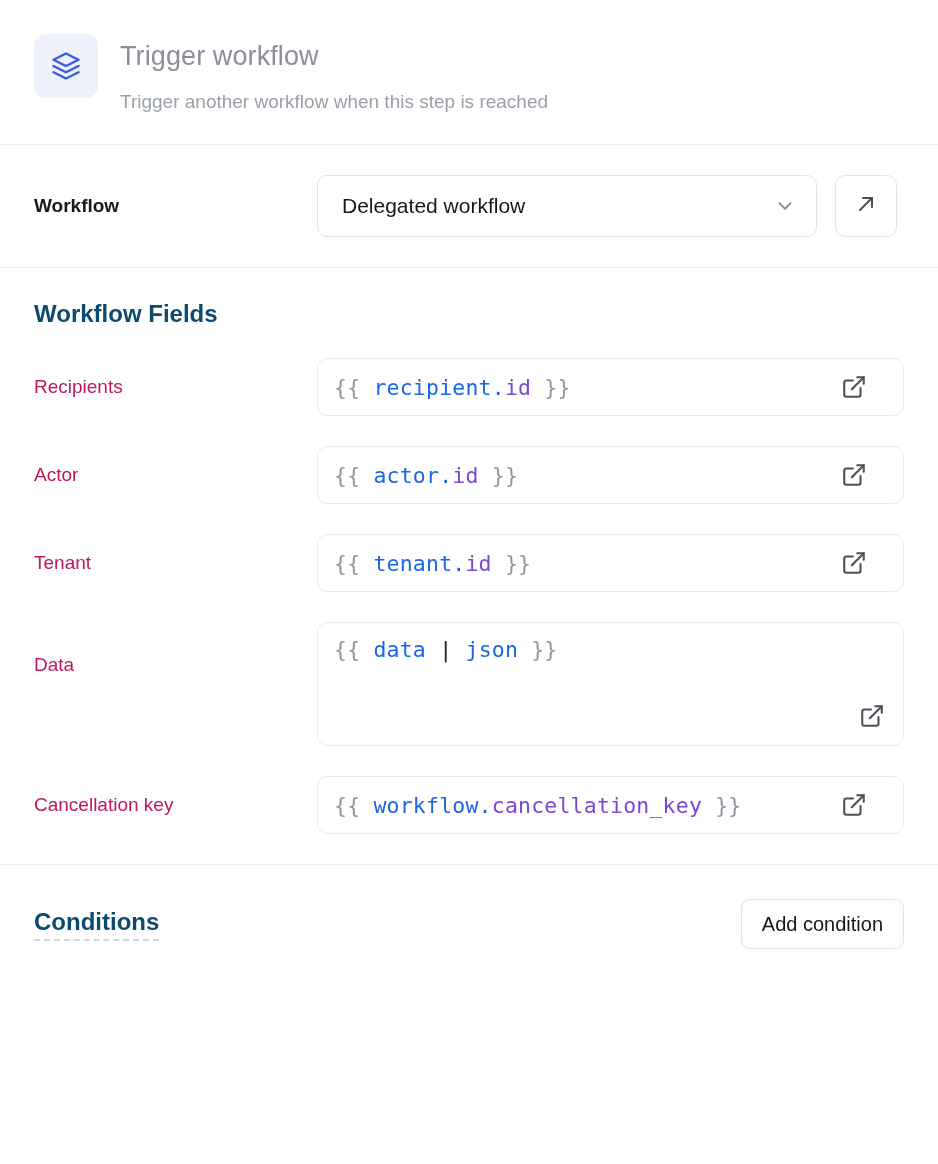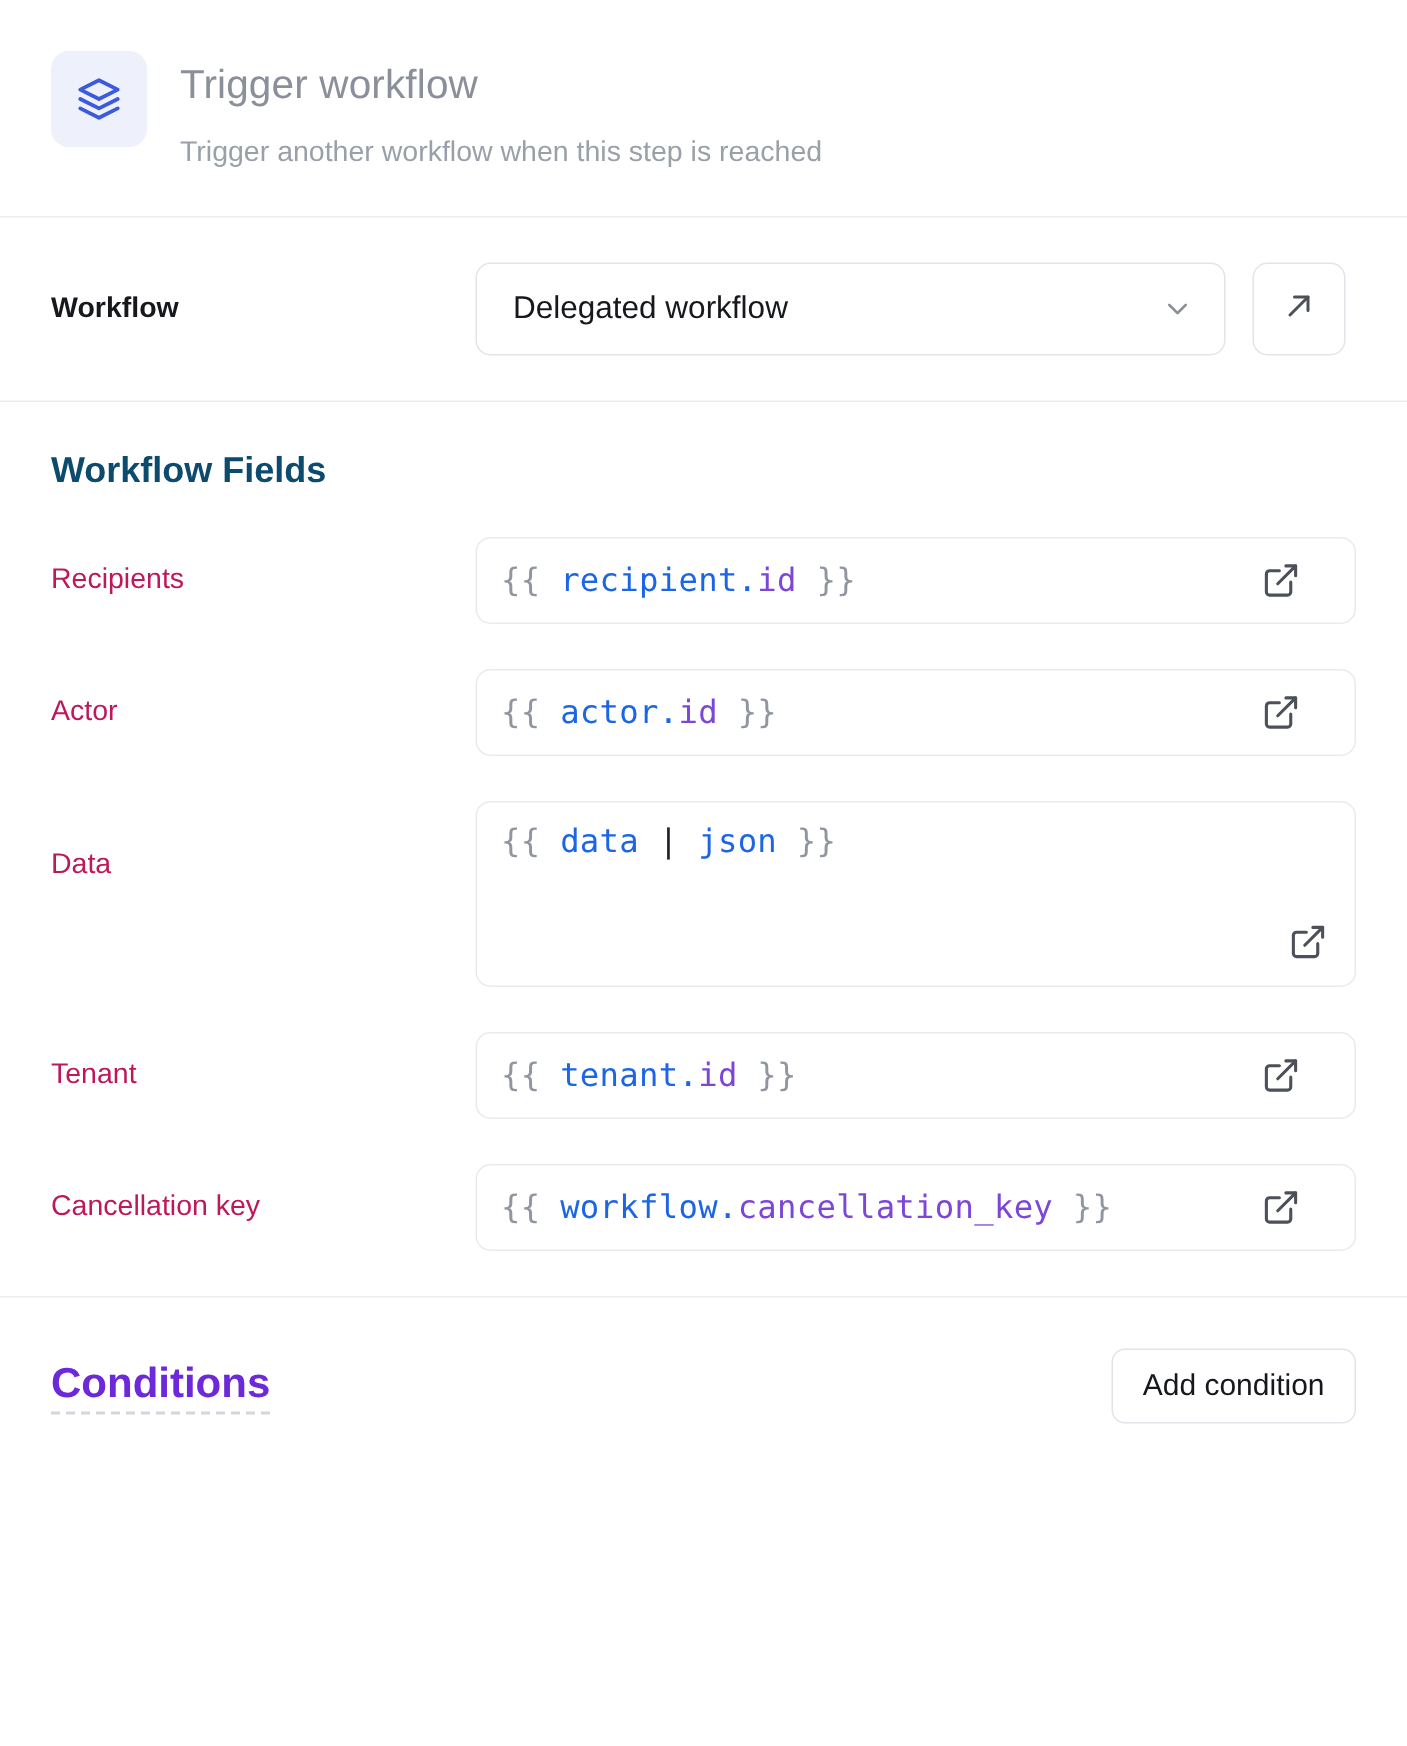--- a/index.html
+++ b/index.html
@@ -186,23 +186,23 @@
   }
 
   
   .conditions-section {
     padding: 34px;
     display: flex;
     align-items: center;
     justify-content: space-between;
   }
   .conditions-title {
-    font-size: 28px;
+    font-size: 24px;
     font-weight: 700;
-    color: #6d28d9;
+    color: #0c4a6e;
     border-bottom: 2px dashed #d3d6dc;
     padding-bottom: 3px;
     cursor: help;
     display: inline-block;
   }
   .btn-outline {
     height: 50px;
     border: 1px solid #e2e4e9;
     border-radius: 9px;
     background: #fff;
@@ -285,36 +285,36 @@
             <span class="ext-icon">
               <svg width="26" height="26" viewBox="0 0 24 24" fill="none" stroke="currentColor" stroke-width="1.9" stroke-linecap="round" stroke-linejoin="round">
                 <path d="M18 13v6a2 2 0 0 1-2 2H5a2 2 0 0 1-2-2V8a2 2 0 0 1 2-2h6"></path>
                 <polyline points="15 3 21 3 21 9"></polyline>
                 <line x1="10" y1="14" x2="21" y2="3"></line>
               </svg>
             </span>
           </div>
         </div>
         <div class="field-row">
+          <div class="field-label">Tenant</div>
+          <div class="field-input">
+            <span class="code"><span class="tok-brace">{{ </span><span class="tok-obj">tenant</span><span class="tok-dot-b">.</span><span class="tok-prop">id</span><span class="tok-brace"> }}</span></span>
+            <span class="ext-icon">
+              <svg width="26" height="26" viewBox="0 0 24 24" fill="none" stroke="currentColor" stroke-width="1.9" stroke-linecap="round" stroke-linejoin="round">
+                <path d="M18 13v6a2 2 0 0 1-2 2H5a2 2 0 0 1-2-2V8a2 2 0 0 1 2-2h6"></path>
+                <polyline points="15 3 21 3 21 9"></polyline>
+                <line x1="10" y1="14" x2="21" y2="3"></line>
+              </svg>
+            </span>
+          </div>
+        </div>
+        <div class="field-row">
           <div class="field-label tall">Data</div>
           <div class="field-input area">
             <span class="code"><span class="tok-brace">{{ </span><span class="tok-obj">data</span><span class="tok-brace"> </span><span class="tok-pipe">|</span><span class="tok-brace"> </span><span class="tok-obj">json</span><span class="tok-brace"> }}</span></span>
-            <span class="ext-icon">
-              <svg width="26" height="26" viewBox="0 0 24 24" fill="none" stroke="currentColor" stroke-width="1.9" stroke-linecap="round" stroke-linejoin="round">
-                <path d="M18 13v6a2 2 0 0 1-2 2H5a2 2 0 0 1-2-2V8a2 2 0 0 1 2-2h6"></path>
-                <polyline points="15 3 21 3 21 9"></polyline>
-                <line x1="10" y1="14" x2="21" y2="3"></line>
-              </svg>
-            </span>
-          </div>
-        </div>
-        <div class="field-row">
-          <div class="field-label">Tenant</div>
-          <div class="field-input">
-            <span class="code"><span class="tok-brace">{{ </span><span class="tok-obj">tenant</span><span class="tok-dot-b">.</span><span class="tok-prop">id</span><span class="tok-brace"> }}</span></span>
             <span class="ext-icon">
               <svg width="26" height="26" viewBox="0 0 24 24" fill="none" stroke="currentColor" stroke-width="1.9" stroke-linecap="round" stroke-linejoin="round">
                 <path d="M18 13v6a2 2 0 0 1-2 2H5a2 2 0 0 1-2-2V8a2 2 0 0 1 2-2h6"></path>
                 <polyline points="15 3 21 3 21 9"></polyline>
                 <line x1="10" y1="14" x2="21" y2="3"></line>
               </svg>
             </span>
           </div>
         </div>
         <div class="field-row">

